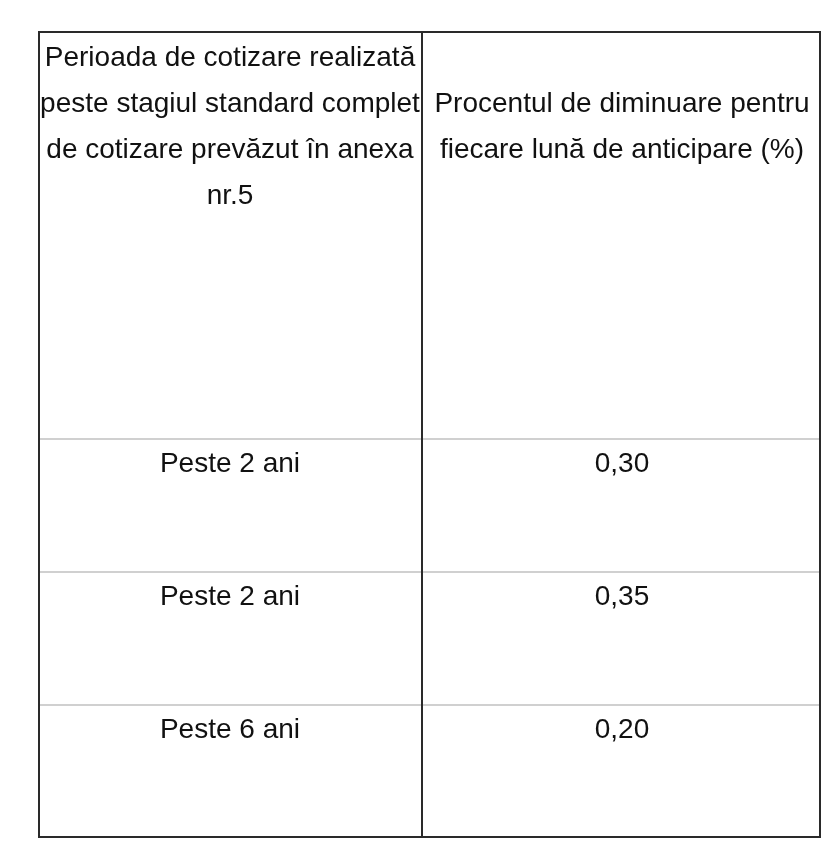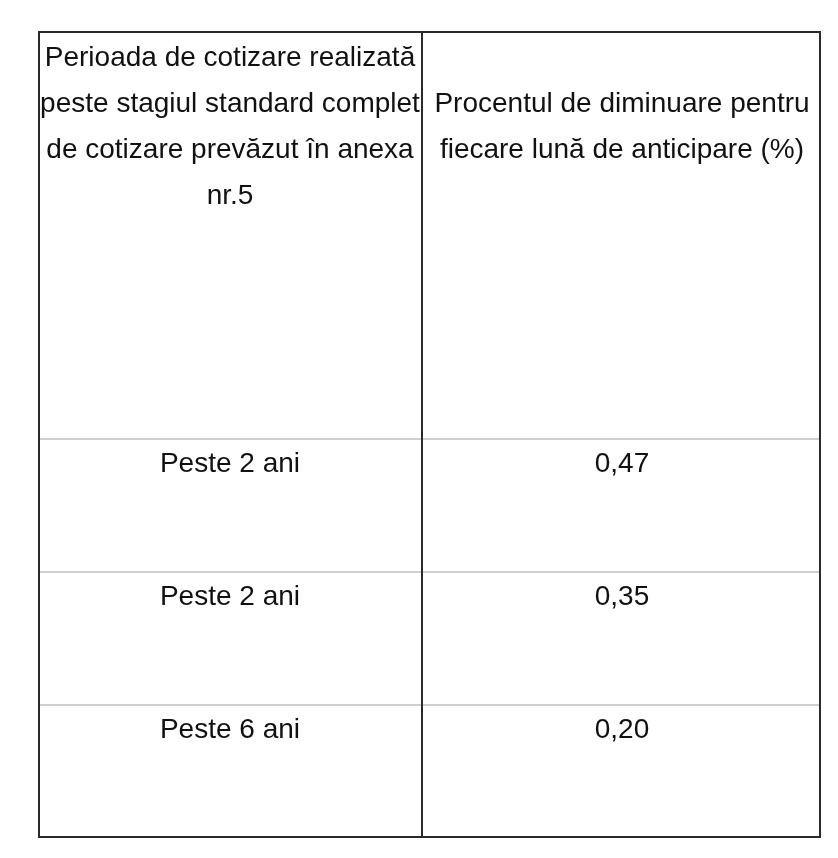--- a/index.html
+++ b/index.html
@@ -21,21 +21,21 @@
 <body>
 
 <table class="tbl">
   <tbody>
       <tr class="hdr">
     <td class="c1">Perioada de cotizare realizată peste stagiul standard complet de cotizare prevăzut în anexa nr.5</td>
     <td class="c2">Procentul de diminuare pentru fiecare lună de anticipare (%)</td>
   </tr>
   <tr class="row">
     <td class="c1">Peste 2 ani</td>
-    <td class="c2">0,47</td>
+    <td class="c2">0,30</td>
   </tr>
   <tr class="row">
     <td class="c1">Peste 2 ani</td>
     <td class="c2">0,35</td>
   </tr>
   <tr class="row">
     <td class="c1">Peste 6 ani</td>
     <td class="c2">0,20</td>
   </tr>
 

